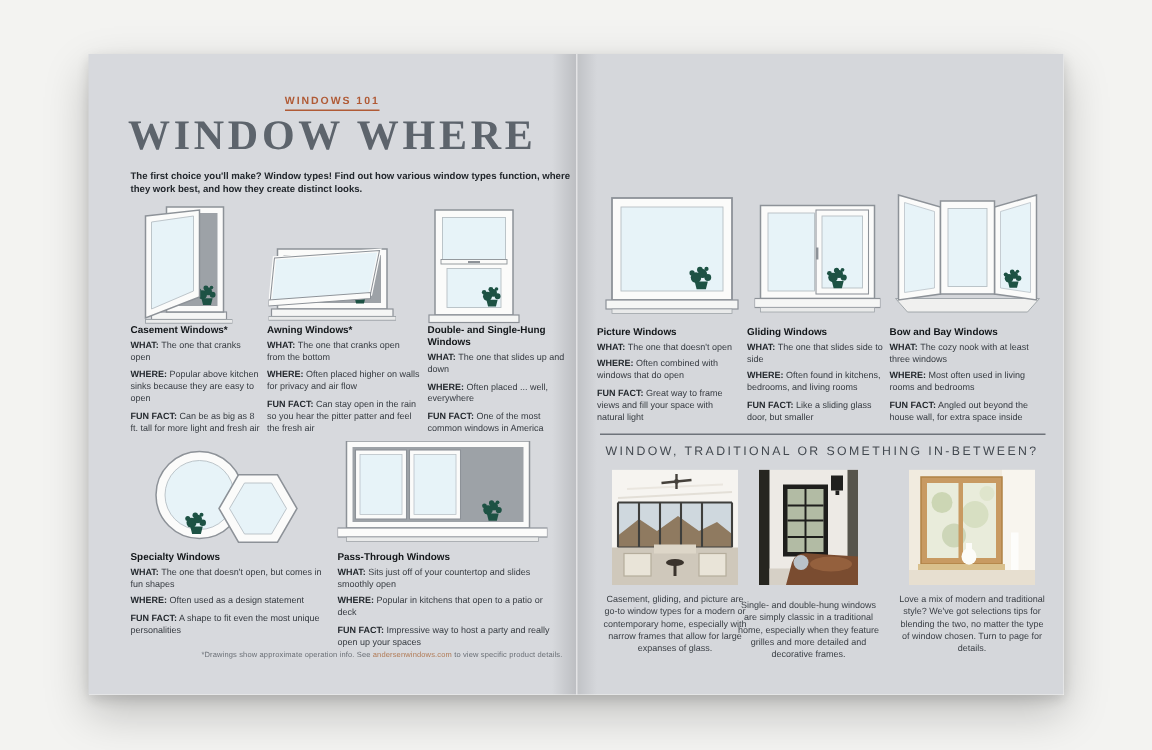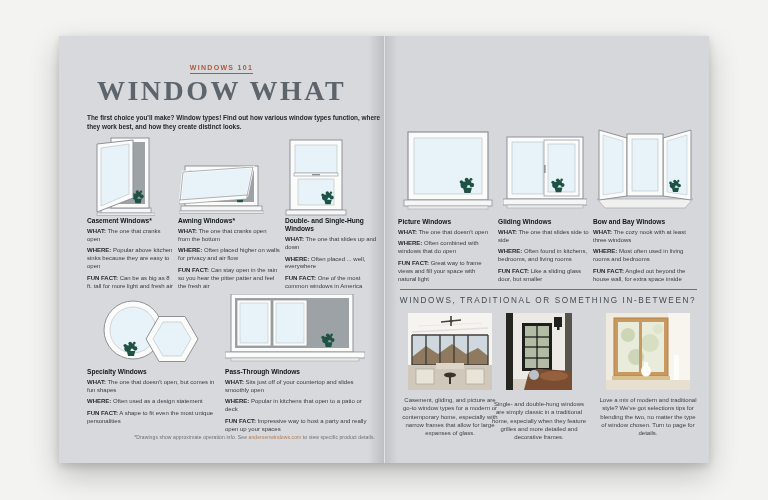--- a/index.html
+++ b/index.html
@@ -69,21 +69,21 @@
     </symbol>
   </defs>
 </svg>
 
 <div class="spread">
   <div class="page left"></div>
   <div class="page right"></div>
   <div class="seam"></div>
 
   <div class="kicker"><span>WINDOWS 101</span></div>
-  <div class="title">WINDOW WHAT</div>
+  <div class="title">WINDOW WHERE</div>
   <div class="intro">The first choice you'll make? Window types! Find out how various window types function, where they work best, and how they create distinct looks.</div>
 
   <div class="illus" style="left:34px;top:98px">
     <svg width="62" height="82" viewBox="0 0 62 82">
       <rect x="8" y="74" width="50" height="5" fill="#f5f6f5" stroke="#8d9298" stroke-width=".8"></rect>
       <rect x="4" y="79" width="58" height="2.5" fill="#e9eaea" stroke="#9aa0a5" stroke-width=".6"></rect>
       <rect x="18" y="4" width="38" height="70" fill="#fbfbfa" stroke="#8d9298" stroke-width="1"></rect>
       <rect x="22" y="8" width="30" height="62" fill="#9da2a7"></rect>
       <use href="#plant" x="36" y="55" width="18" height="15"></use>
       <polygon points="4,10 40,6 40,64 4,78" fill="#fbfbfa" stroke="#8d9298" stroke-width="1"></polygon>
@@ -223,21 +223,21 @@
     <p><b>FUN FACT:</b> <span>Like a sliding glass door, but smaller</span></p>
   </div>
   <div class="wt" style="left:534px;top:182px;width:104px">
     <h3>Bow and Bay Windows</h3>
     <p><b>WHAT:</b> <span>The cozy nook with at least three windows</span></p>
     <p><b>WHERE:</b> <span>Most often used in living rooms and bedrooms</span></p>
     <p><b>FUN FACT:</b> <span>Angled out beyond the house wall, for extra space inside</span></p>
   </div>
 
   <div class="divider"></div>
-  <div class="style-heading">WINDOWS, TRADITIONAL OR SOMETHING IN-BETWEEN?</div>
+  <div class="style-heading">WINDOW, TRADITIONAL OR SOMETHING IN-BETWEEN?</div>
 
   <div class="photo" style="left:349px;top:277px">
     <svg width="84" height="77" viewBox="0 0 84 77">
       <rect width="84" height="77" fill="#f6f4f0"></rect>
       <line x1="4" y1="19" x2="80" y2="15" stroke="#e3dfd7" stroke-width="1.4"></line>
       <line x1="10" y1="13" x2="74" y2="10" stroke="#eae6df" stroke-width="1.2"></line>
       <g stroke="#45413b" stroke-width="1.6">
         <line x1="33" y1="9" x2="53" y2="7"></line>
           <line x1="43" y1="3" x2="43" y2="13"></line>
       </g>

